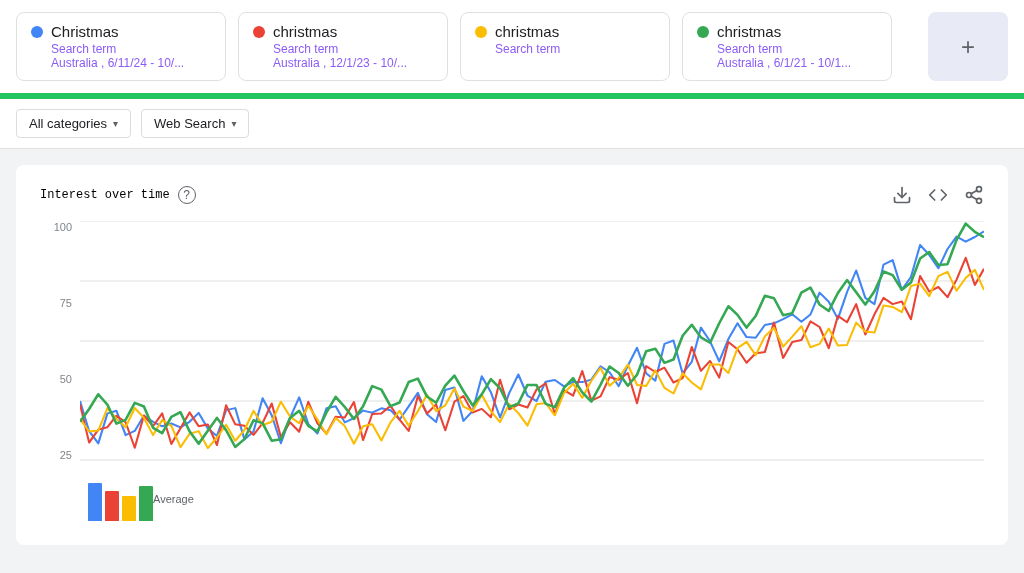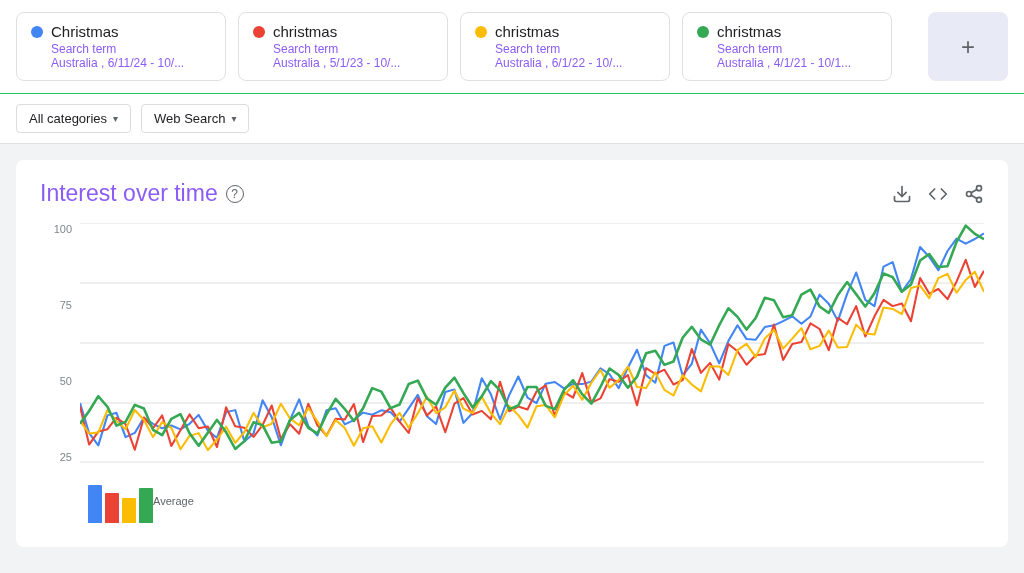--- a/index.html
+++ b/index.html
@@ -4,21 +4,21 @@
   <style>
     * { box-sizing: border-box; margin: 0; padding: 0; }
     body { font-family: 'Google Sans', Arial, sans-serif; background: #f1f3f4; color: #202124; }
 
     .top-bar {
       background: #fff;
       padding: 12px 16px;
       display: flex;
       gap: 12px;
       align-items: stretch;
-      border-bottom: 1px solid #22c55e;
+      border-bottom: 6px solid #22c55e;
     }
 
     .search-card {
       background: #fff;
       border: 1px solid #e0e0e0;
       border-radius: 8px;
       padding: 10px 14px;
       min-width: 180px;
       max-width: 210px;
       flex: 1;
@@ -97,23 +97,24 @@
       margin-bottom: 16px;
     }
 
     .section-title-group {
       display: flex;
       align-items: center;
       gap: 8px;
     }
 
     .section-title {
-      font-size: 23px;
+      font-size: 12px;
       font-weight: 400;
-      color: #8b5cf6;
+      color: #000000;
+      font-family: Liberation Mono, monospace;
     }
 
     .help-icon {
       width: 18px;
       height: 18px;
       border-radius: 50%;
       border: 1.5px solid #5f6368;
       display: flex;
       align-items: center;
       justify-content: center;
@@ -203,37 +204,36 @@
     </div>
     <div class="card-sub">Search term</div>
     <div class="card-sub">Australia , 6/11/24 - 10/...</div>
   </div>
       <div class="search-card">
     <div class="card-header">
       <div class="dot" style="background:#ea4335"></div>
       <span class="card-title">christmas</span>
     </div>
     <div class="card-sub">Search term</div>
-    <div class="card-sub">Australia , 5/1/23 - 10/...</div>
+    <div class="card-sub">Australia , 12/1/23 - 10/...</div>
   </div>
       <div class="search-card">
     <div class="card-header">
       <div class="dot" style="background:#fbbc04"></div>
       <span class="card-title">christmas</span>
     </div>
     <div class="card-sub">Search term</div>
-    <div class="card-sub">Australia , 6/1/22 - 10/...</div>
   </div>
       <div class="search-card">
     <div class="card-header">
       <div class="dot" style="background:#34a853"></div>
       <span class="card-title">christmas</span>
     </div>
     <div class="card-sub">Search term</div>
-    <div class="card-sub">Australia , 4/1/21 - 10/1...</div>
+    <div class="card-sub">Australia , 6/1/21 - 10/1...</div>
   </div>
     </div>
 
   <button class="add-card">
     <span class="plus-icon">+</span>
   </button>
 </div>
 
 <div class="filter-bar">
   <button class="filter-btn">

